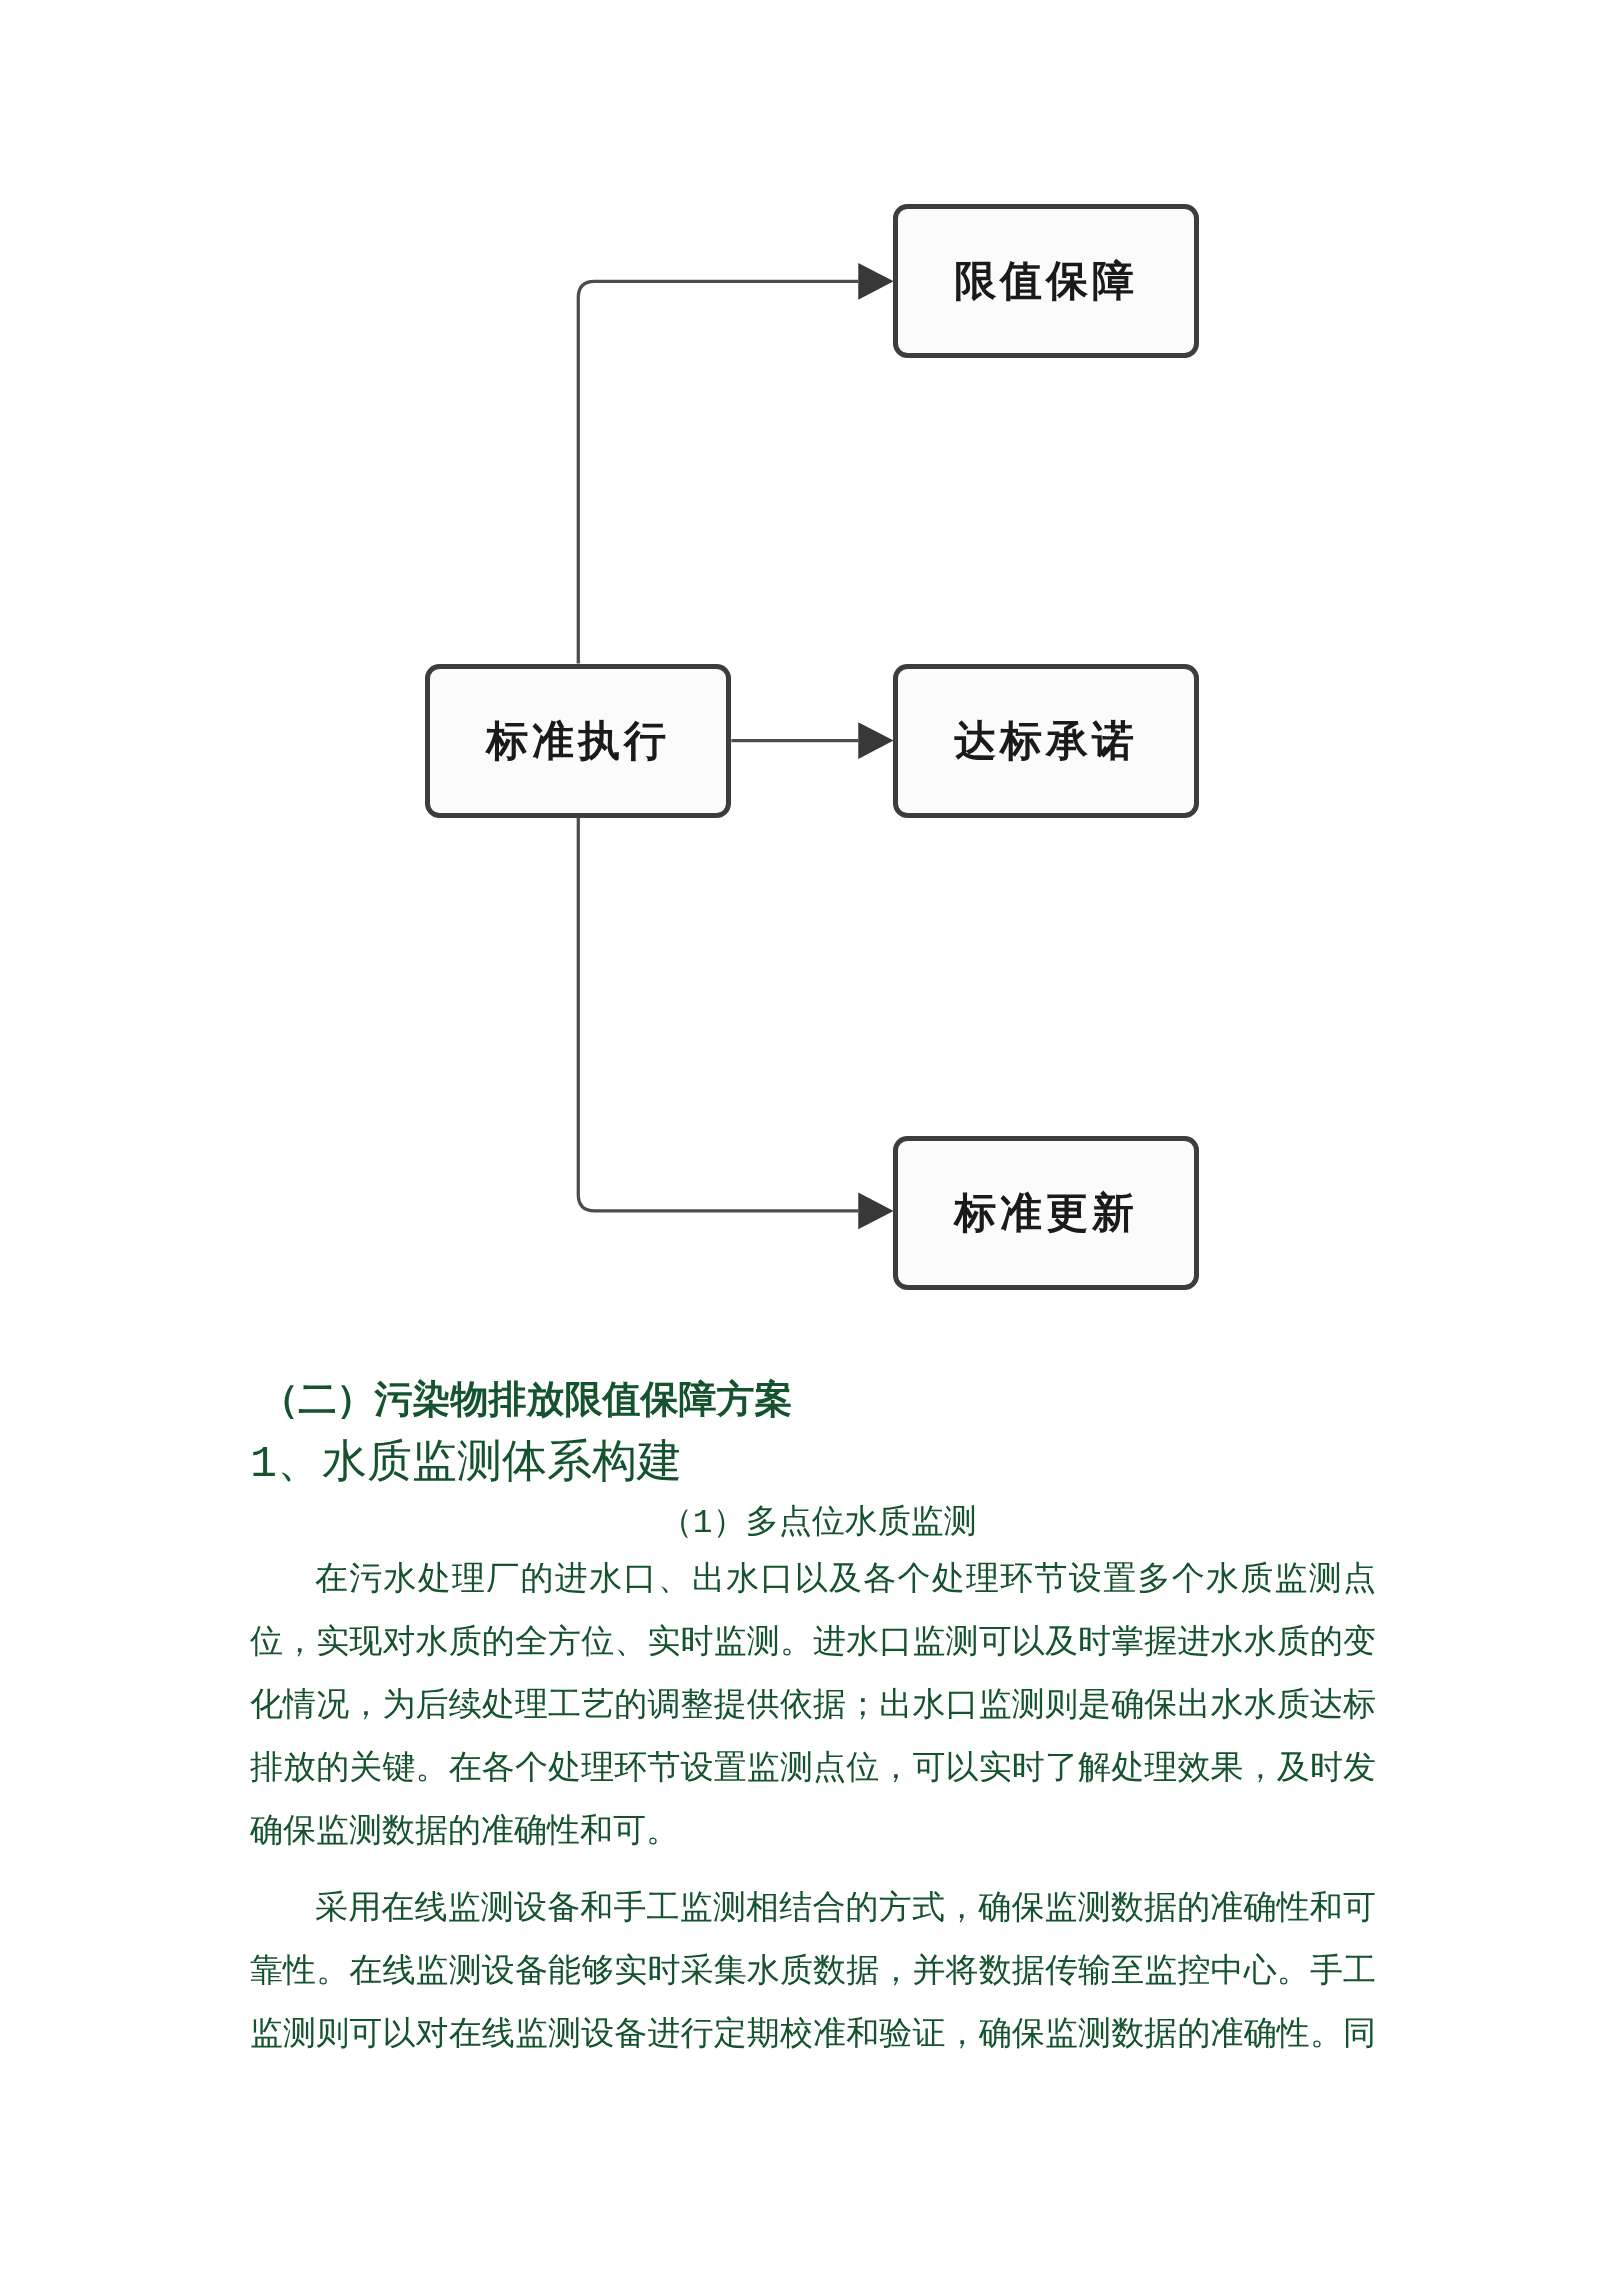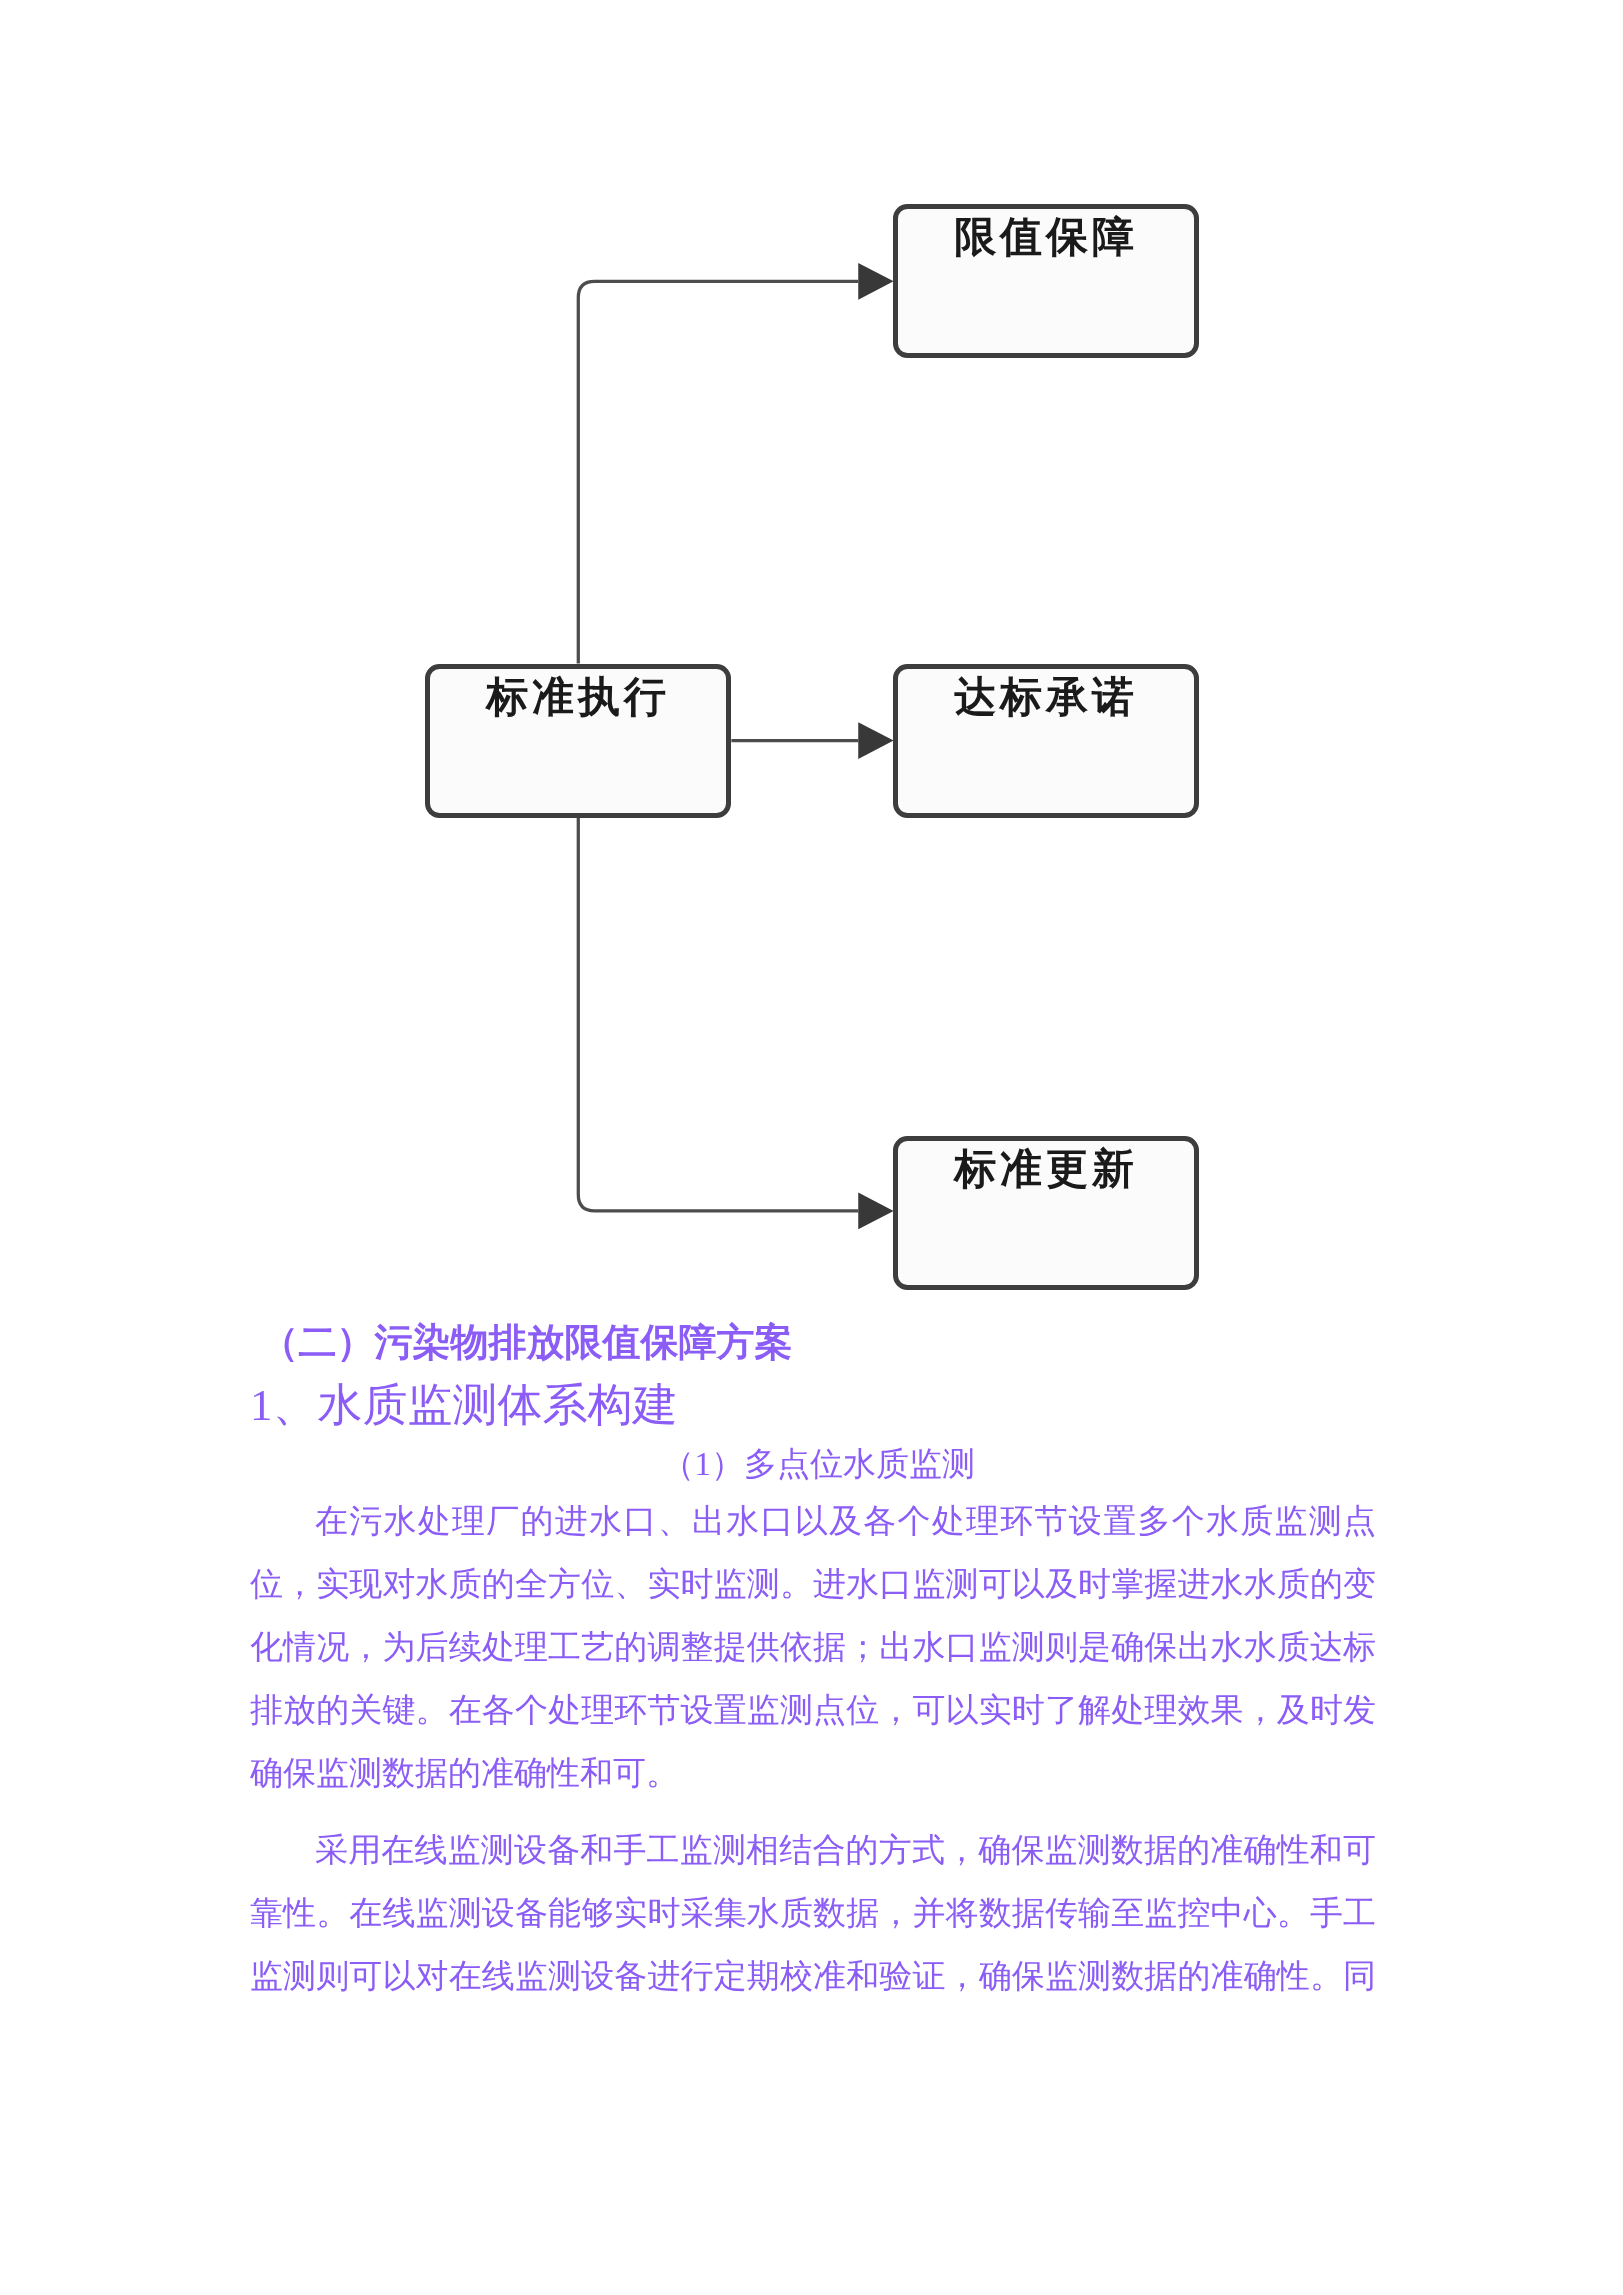--- a/index.html
+++ b/index.html
@@ -21,40 +21,42 @@
   .edge { fill: none; stroke: #4d4d4d; stroke-width: 5; }
   .arrowhead { fill: #383838; stroke: none; }
   .node {
     position: absolute;
     width: 306px;
     height: 154px;
     background: #fbfbfb;
     border: 5.2px solid #3d3d3d;
     border-radius: 14.4px;
     display: flex;
+    align-items: center;
     justify-content: center;
     font-size: 42px;
     font-weight: bold;
     color: #1a1a1a;
     letter-spacing: 3.9px;
   }
   .node-top       { left: 893px; top: 204px;  }
   .node-center    { left: 425px;  top: 664px; }
   .node-mid-right { left: 893px; top: 664px; }
   .node-bottom    { left: 893px; top: 1136px; }
 
   
   .content {
     position: absolute;
     left: 250px;
-    top: 1311px;
+    top: 1370px;
     width: 1126px;
     font-size: 33px;
     line-height: 63px;
-    color: #8b5cf6;
+    color: #14532d;
+    font-family: Liberation Mono, monospace;
   }
   .h-sec   { font-size: 38px; font-weight: bold; line-height: 63px; padding-left: 10.5px; }
   .h-sub   { font-size: 45px; line-height: 63px; }
   .h-item  { font-size: 33px; line-height: 63px; margin-top: -3.9px; padding-left: 10.5px; text-align: center; }
   .para    { }
   .para-1  { margin-top: -6.5px; }
   .para-2  { margin-top: 14.4px; }
   .tline {
     white-space: nowrap;
     text-align: justify;

